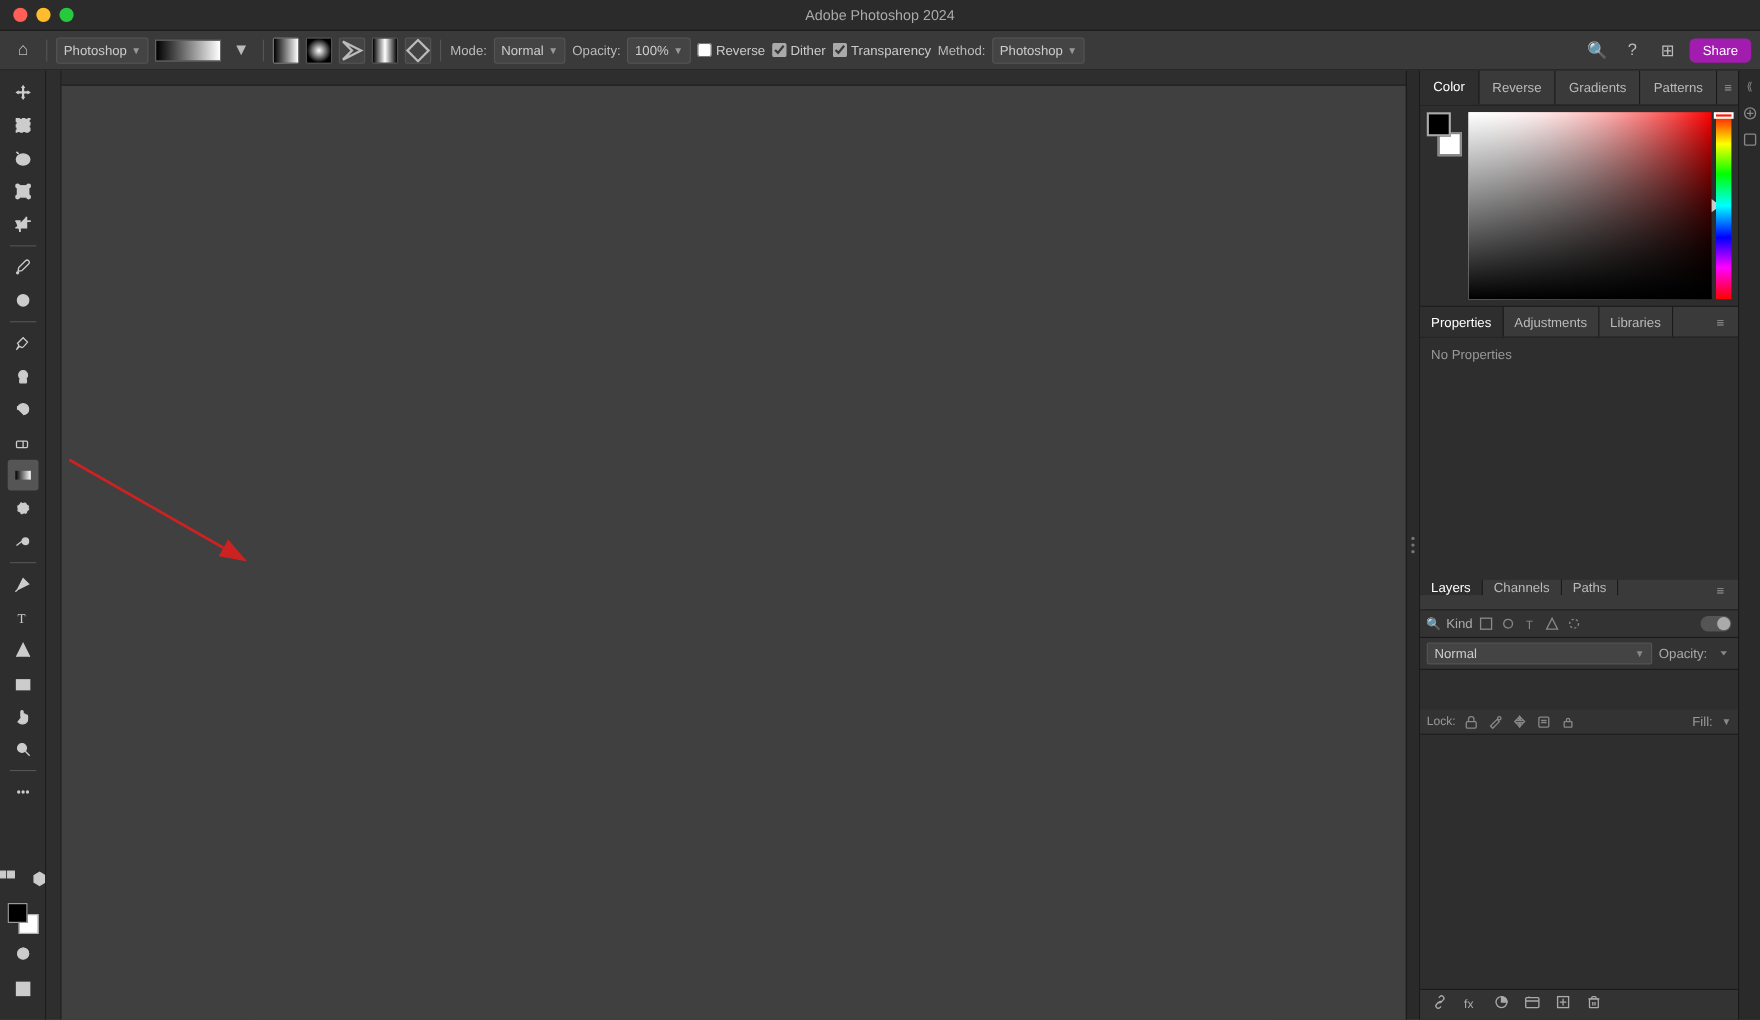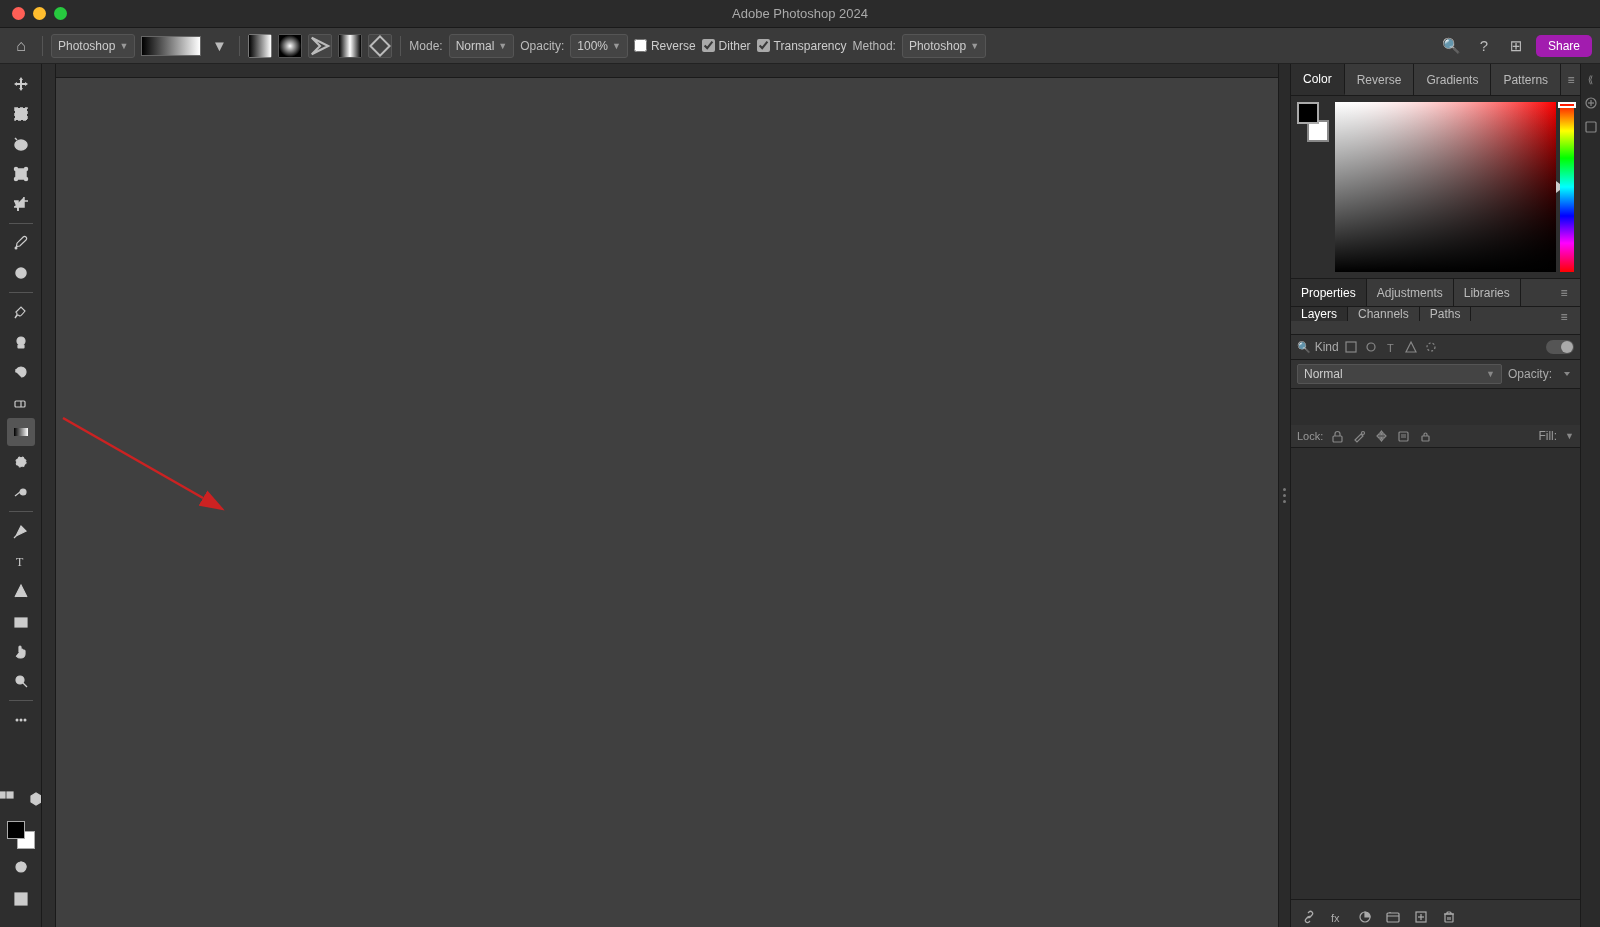--- a/index.html
+++ b/index.html
@@ -510,21 +510,21 @@
       height: 28px;
       background: #333;
       border-top: 1px solid #1a1a1a;
       display: flex;
       align-items: center;
       padding: 0 8px;
       gap: 8px;
     }
     .layers-bottom-btn {
       width: 20px; height: 20px;
-      display: flex; align-items: flex-end; justify-content: center;
+      display: flex; align-items: flex-start; justify-content: center;
       color: #aaa;
       cursor: pointer;
       font-size: 14px;
     }
 
     
     .panel-header-icons {
       margin-left: auto;
       display: flex;
       align-items: center;
@@ -948,20 +948,23 @@
   </div>
 
   <div class="properties-panel" style="width: calc(100% - 20px);">
     <div class="properties-tabs">
       <div class="properties-tab active">Properties</div>
       <div class="properties-tab">Adjustments</div>
       <div class="properties-tab">Libraries</div>
       <div class="panel-header-icons">
         <div class="phi">≡</div>
       </div>
+    </div>
+    <div class="properties-content">
+      <span>No Properties</span>
     </div>
   </div>
 
   <div class="layers-panel" style="width: calc(100% - 20px);">
     <div class="layers-tabs">
       <div class="layers-tab active">Layers</div>
       <div class="layers-tab">Channels</div>
       <div class="layers-tab">Paths</div>
       <div class="panel-header-icons">
         <div class="phi">≡</div>

